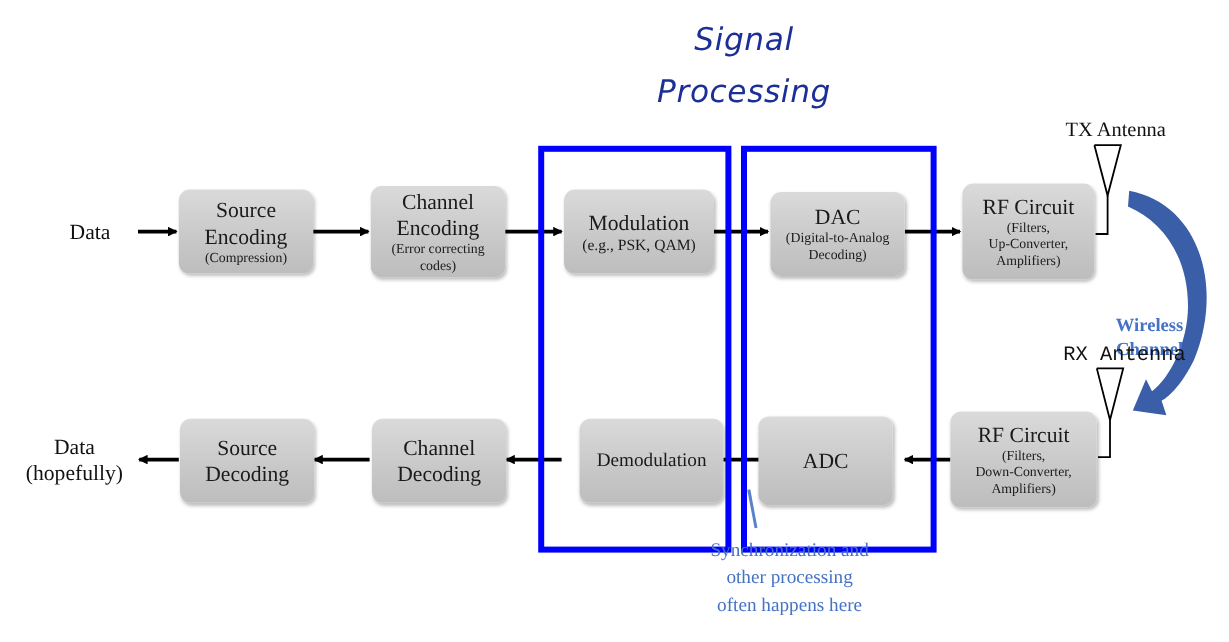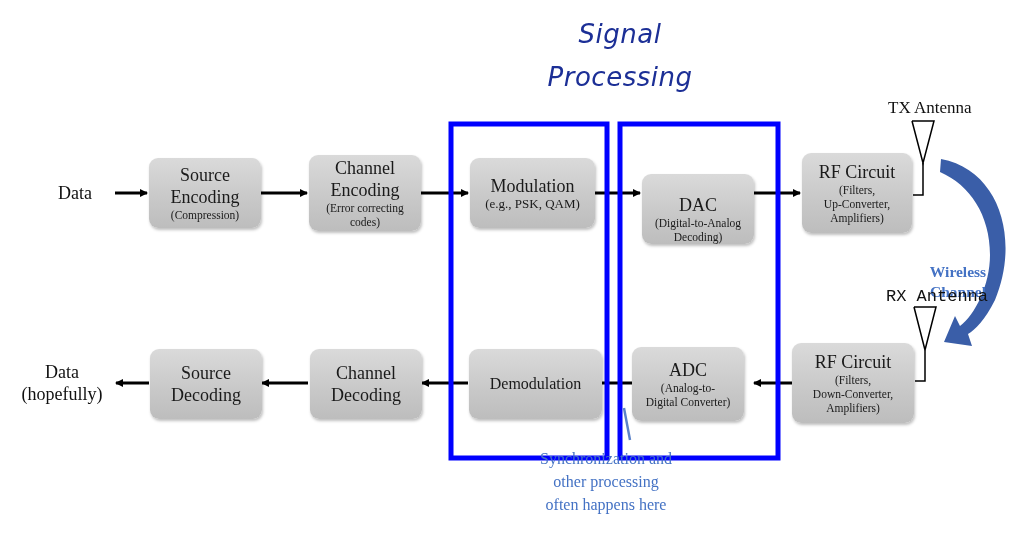--- a/index.html
+++ b/index.html
@@ -13,21 +13,21 @@
            background: linear-gradient(to bottom, #dadada 0%, #c9c9c9 55%, #bdbdbd 100%);
            box-shadow: 1px 2px 3px rgba(0,0,0,0.25);
            display: flex; flex-direction: column; align-items: center; justify-content: center;
            text-align: center; }
   .main { font-size: 18px; line-height: 22px; color: #1a1a1a; }
   .sub { font-size: 11.5px; line-height: 14px; color: #1a1a1a; }
   .label { position: absolute; font-size: 18px; line-height: 22px; text-align: center; color: #111; }
   .small-label { position: absolute; font-size: 17px; color: #111; }
   .wireless { position: absolute; left: 918px; top: 230px; width: 80px; text-align: center;
               color: #4472c4; font-weight: bold; font-size: 15.5px; line-height: 20px; margin-top: 32px; }
-  .note { position: absolute; left: 508px; top: 447px; width: 196px; text-align: center;
+  .note { position: absolute; left: 560px; top: 447px; width: 196px; text-align: center;
           color: #4472c4; font-size: 16px; line-height: 23px; }
   svg.overlay { position: absolute; left: 0; top: 0; }
 </style>
 </head>
 <body>
 
 <div class="title t1">Signal</div>
 <div class="title t2">Processing</div>
 
 <svg class="overlay" width="1024" height="535">
@@ -77,21 +77,21 @@
 <div class="block" style="left:309px; top:155px; width:112px; height:76px;">
   <div class="main" style="white-space:pre-line">Channel
 Encoding</div>
   <div class="sub" style="white-space:pre-line">(Error correcting
 codes)</div>
 </div>
 <div class="block" style="left:470px; top:158px; width:125px; height:70px;align-items:center;">
   <div class="main">Modulation</div>
   <div class="sub" style="font-size:13px">(e.g., PSK, QAM)</div>
 </div>
-<div class="block" style="left:642px; top:174px; width:112px; height:70px;justify-content:flex-end;">
+<div class="block" style="left:642px; top:160px; width:112px; height:70px;">
   <div class="main">DAC</div>
   <div class="sub" style="white-space:pre-line">(Digital-to-Analog
 Decoding)</div>
 </div>
 <div class="block" style="left:802px; top:153px; width:110px; height:80px;">
   <div class="main">RF Circuit</div>
   <div class="sub" style="white-space:pre-line">(Filters,
 Up-Converter,
 Amplifiers)</div>
 </div>
@@ -106,27 +106,25 @@
 (hopefully)</div>
 
 <div class="block" style="left:150px; top:349px; width:112px; height:70px;">
   <div class="main" style="white-space:pre-line">Source
 Decoding</div>
 </div>
 <div class="block" style="left:310px; top:349px; width:112px; height:70px;">
   <div class="main" style="white-space:pre-line">Channel
 Decoding</div>
 </div>
-<div class="block" style="left:469px; top:349px; width:133px; height:70px;">
+<div class="block" style="left:483px; top:349px; width:120px; height:70px;">
   <div class="main" style="font-size:16px">Demodulation</div>
 </div>
 <div class="block" style="left:632px; top:347px; width:112px; height:74px;">
   <div class="main">ADC</div>
-  <div class="sub" style="white-space:pre-line">(Analog-to-
-Digital Converter)</div>
 </div>
 <div class="block" style="left:792px; top:343px; width:122px; height:80px;">
   <div class="main">RF Circuit</div>
   <div class="sub" style="white-space:pre-line">(Filters,
 Down-Converter,
 Amplifiers)</div>
 </div>
 
 <div class="note" style="white-space:pre-line">Synchronization and
 other processing

